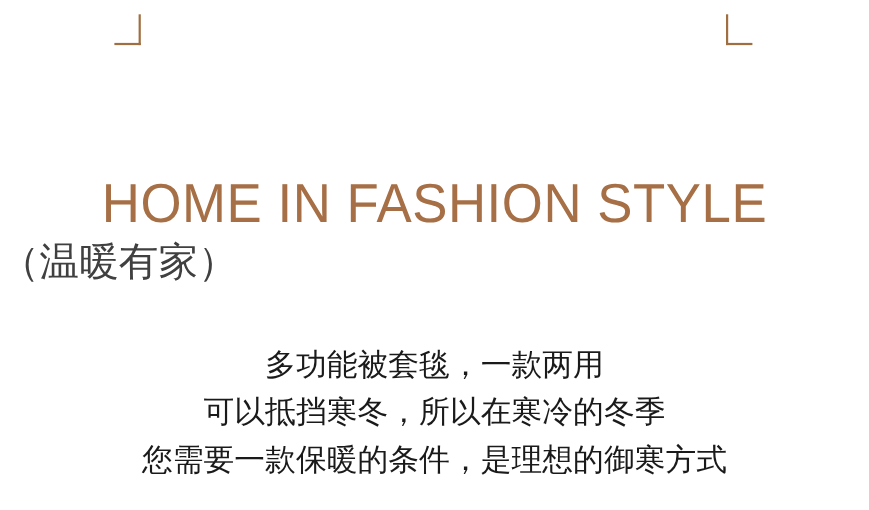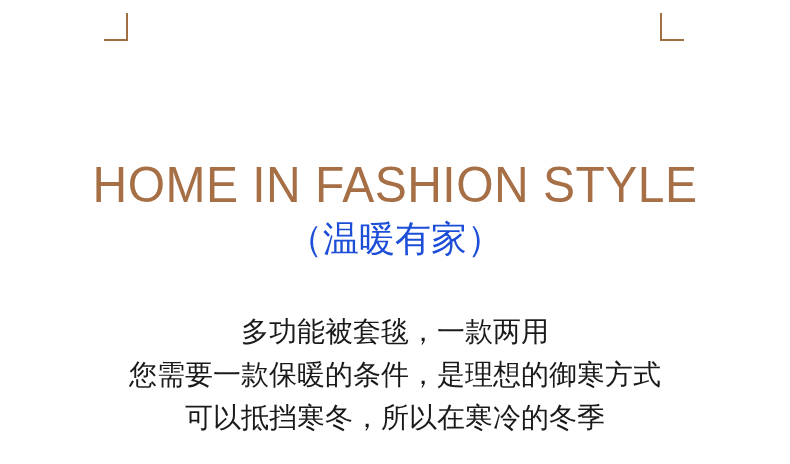--- a/index.html
+++ b/index.html
@@ -75,22 +75,21 @@
     transform: scaleX(0.96);
     transform-origin: center;
   }
 
   
   .subtitle {
     position: absolute;
     top: 216px;
     left: 0;
     width: 790px;
-    text-align: center;
-    color: #1d4ed8;
+    color: #404040;
     font-family: "DejaVu Sans", "Liberation Sans", sans-serif;
     font-size: 36px;
     font-weight: 400;
     line-height: 1.25;
     letter-spacing: 0px;
     white-space: nowrap;
   }
 
   
   .description {
@@ -125,17 +124,17 @@
     <span class="v"></span>
     <span class="h"></span>
   </div>
 
   <h1 class="headline">HOME IN FASHION STYLE</h1>
 
   <div class="subtitle">（温暖有家）</div>
 
   <div class="description">
     <span class="line">多功能被套毯，一款两用</span>
+    <span class="line">可以抵挡寒冬，所以在寒冷的冬季</span>
     <span class="line">您需要一款保暖的条件，是理想的御寒方式</span>
-    <span class="line">可以抵挡寒冬，所以在寒冷的冬季</span>
   </div>
 
 </div>
 
 </body></html>

